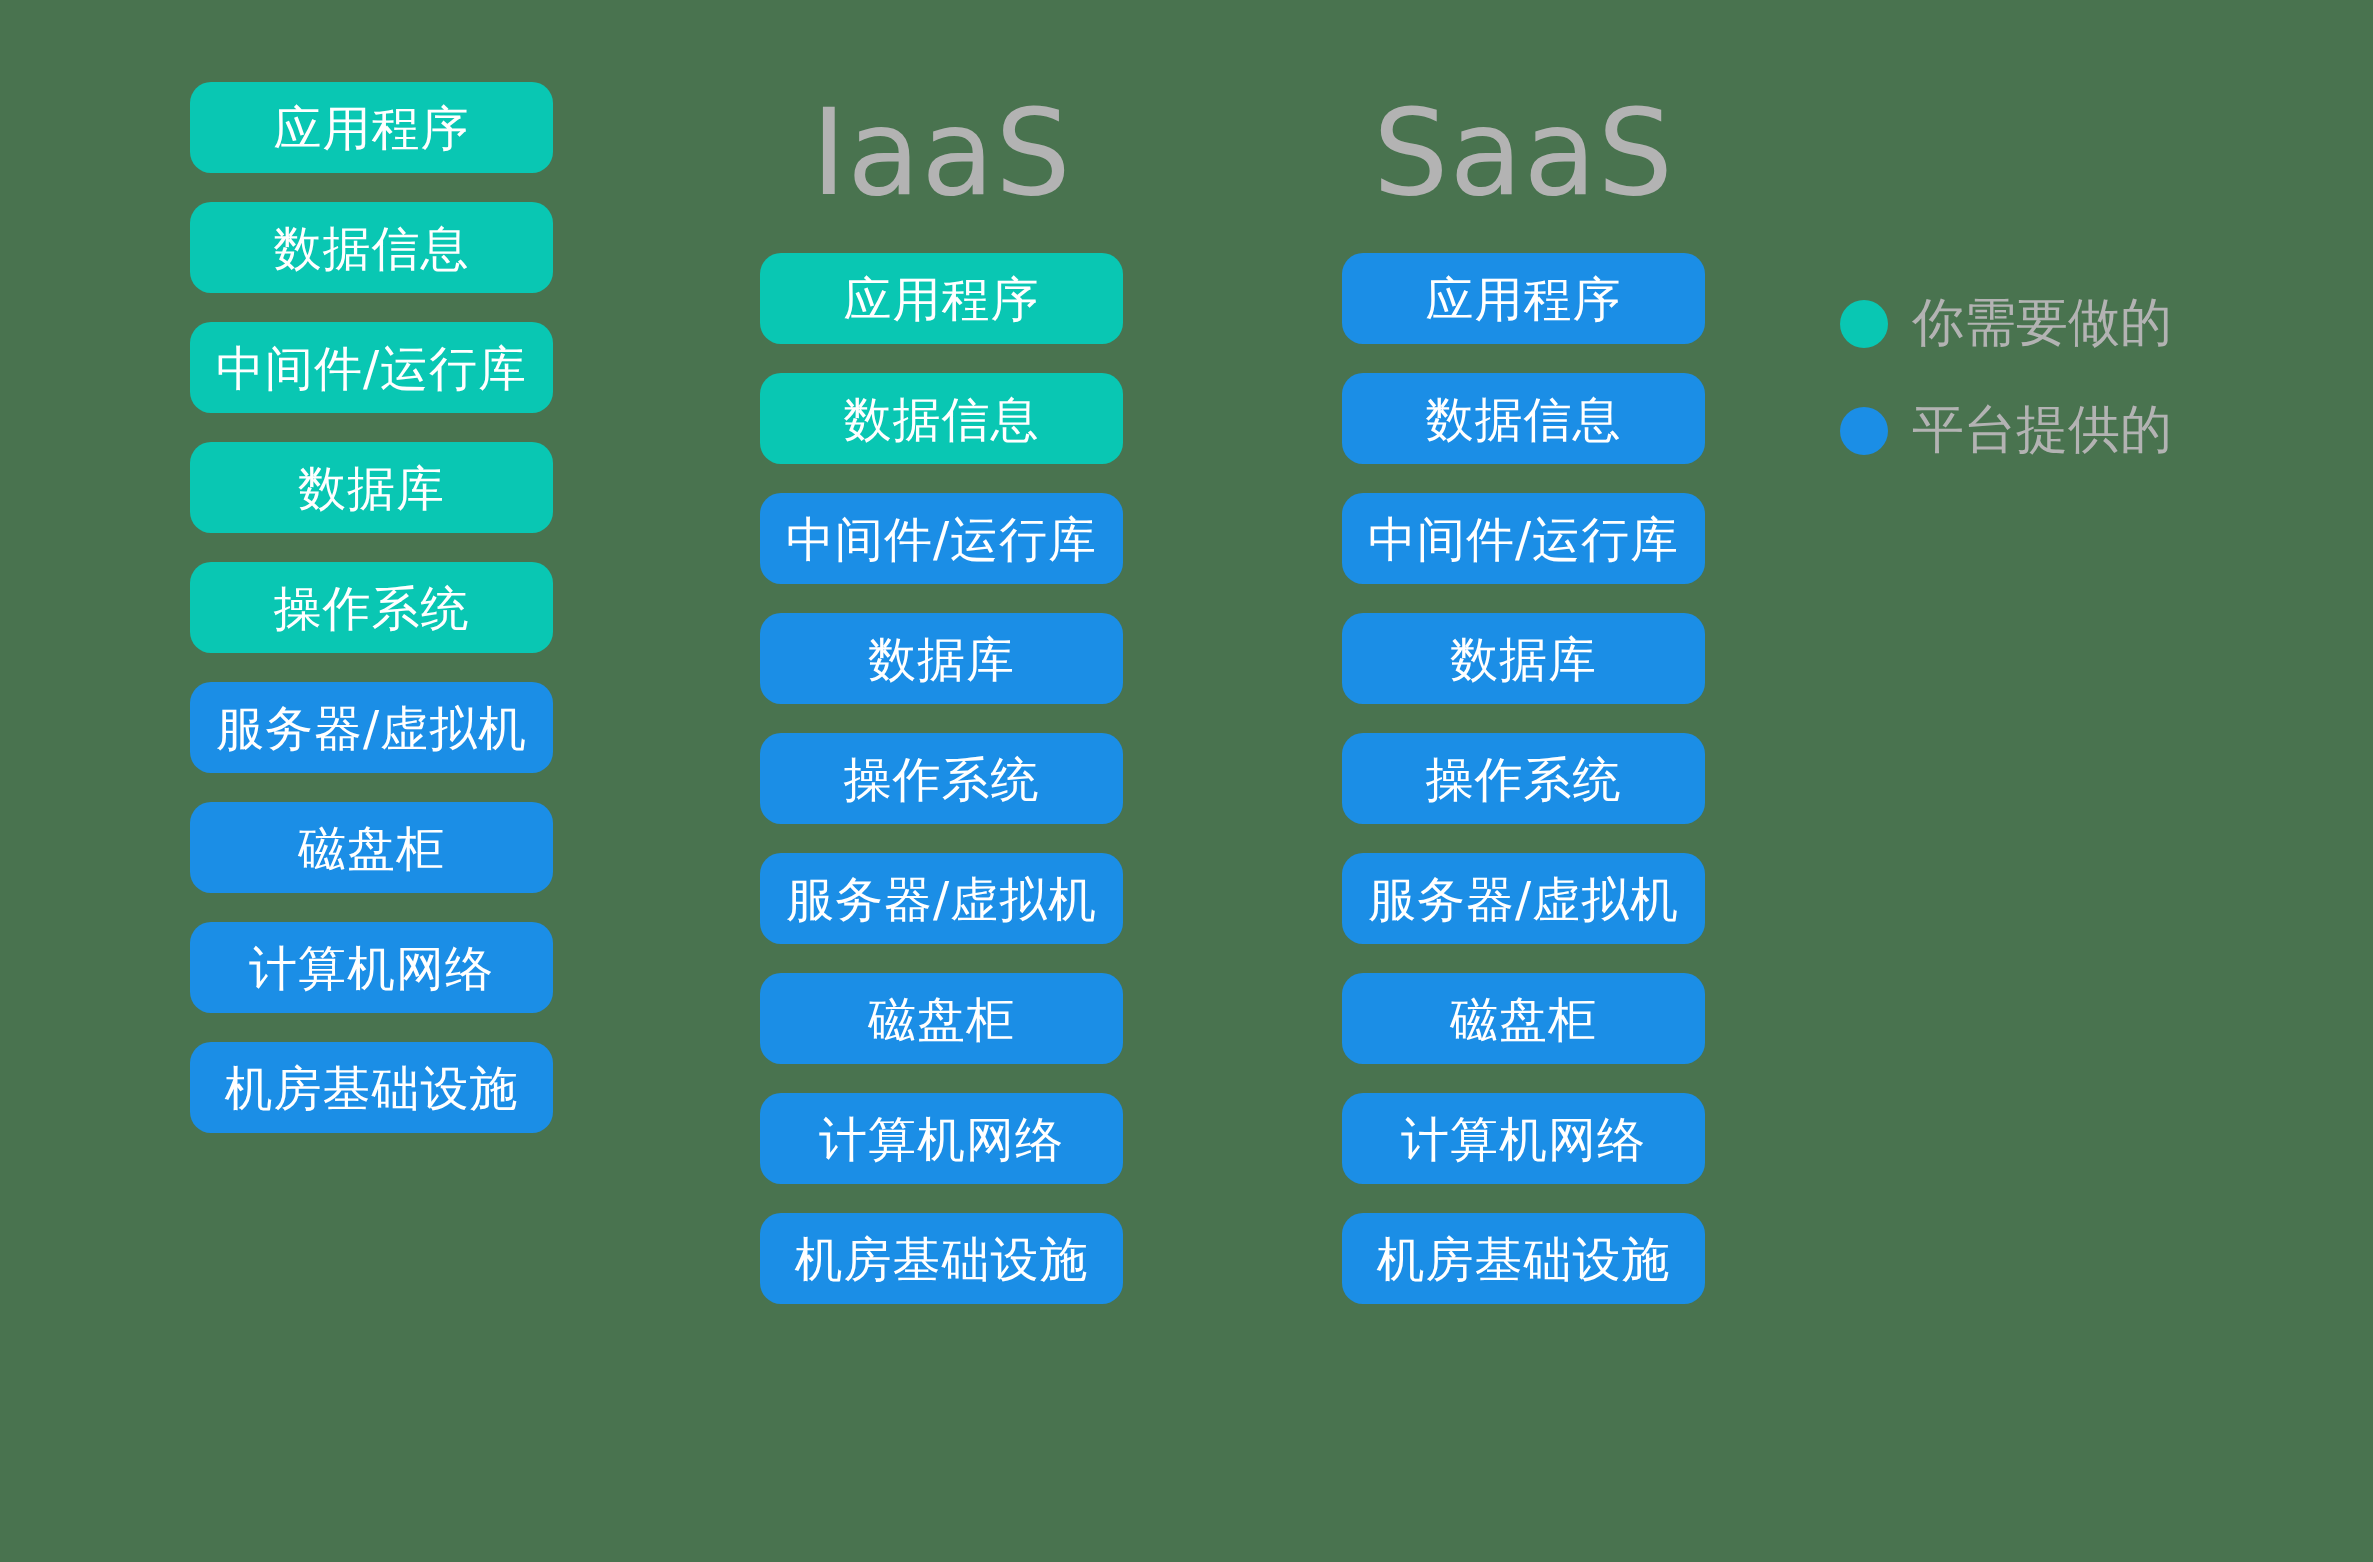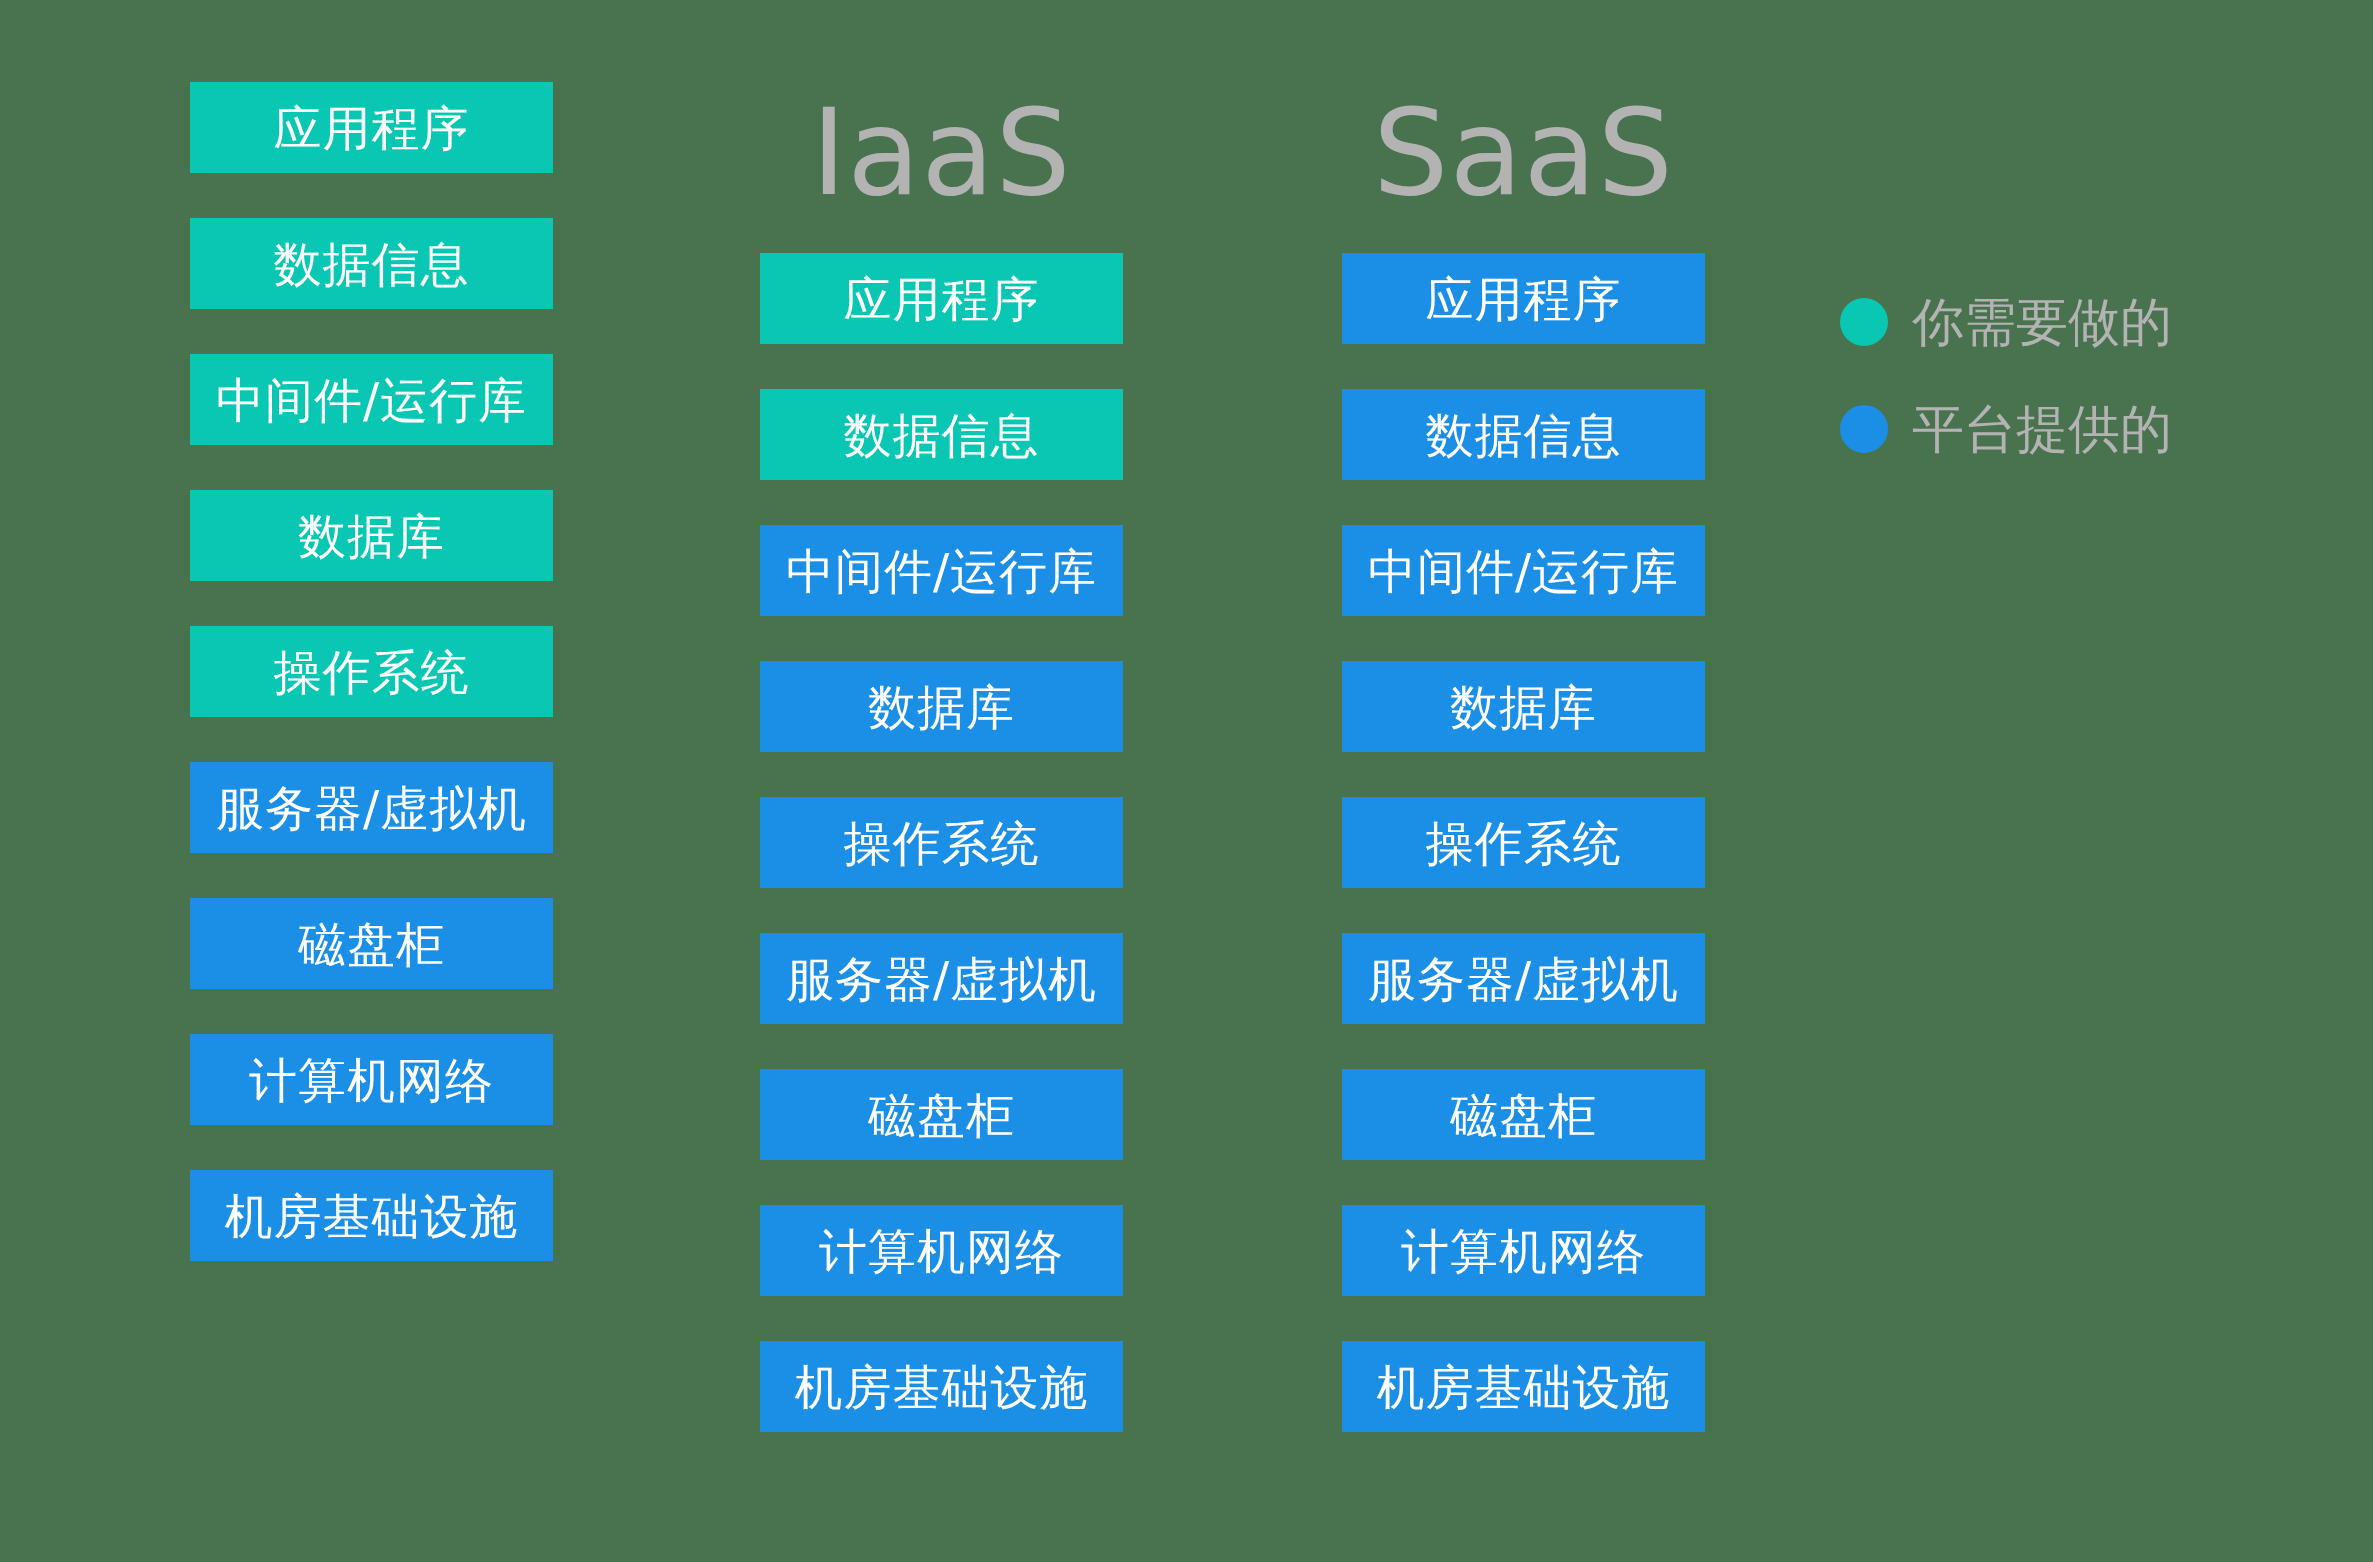--- a/index.html
+++ b/index.html
@@ -23,34 +23,35 @@
   .col-2{left:1342px;}
   .column-title{
     margin:0 0 28px 0;
     font-size:119px;line-height:143px;
     font-weight:400;
     color:var(--title-text);
     text-align:center;
     letter-spacing:1px;
   }
   .layer-box{
-    height:91px;margin-bottom:45px;
+    height:91px;margin-bottom:29px;
     display:flex;align-items:center;justify-content:center;
     color:var(--box-text);
     font-size:48px;line-height:1;
     white-space:nowrap;
     letter-spacing:1px;
+    border-radius:21px;
   }
   .layer-box[data-tone="user"]{background:var(--user);}
   .layer-box[data-tone="platform"]{background:var(--platform);}
   .legend{
     position:absolute;left:1840px;top:296px;
     display:flex;flex-direction:column;gap:55px;
   }
-  .legend-item{display:flex;align-items:center;gap:24px;}
+  .legend-item{display:flex;align-items:flex-end;gap:24px;}
   .legend-dot{width:48px;height:48px;border-radius:50%;flex:0 0 auto;}
   .legend-dot[data-tone="user"]{background:var(--user);}
   .legend-dot[data-tone="platform"]{background:var(--platform);}
   .legend-label{
     font-size:52px;line-height:52px;
     color:var(--legend-text);
     white-space:nowrap;
   }
 </style>
 </head>

